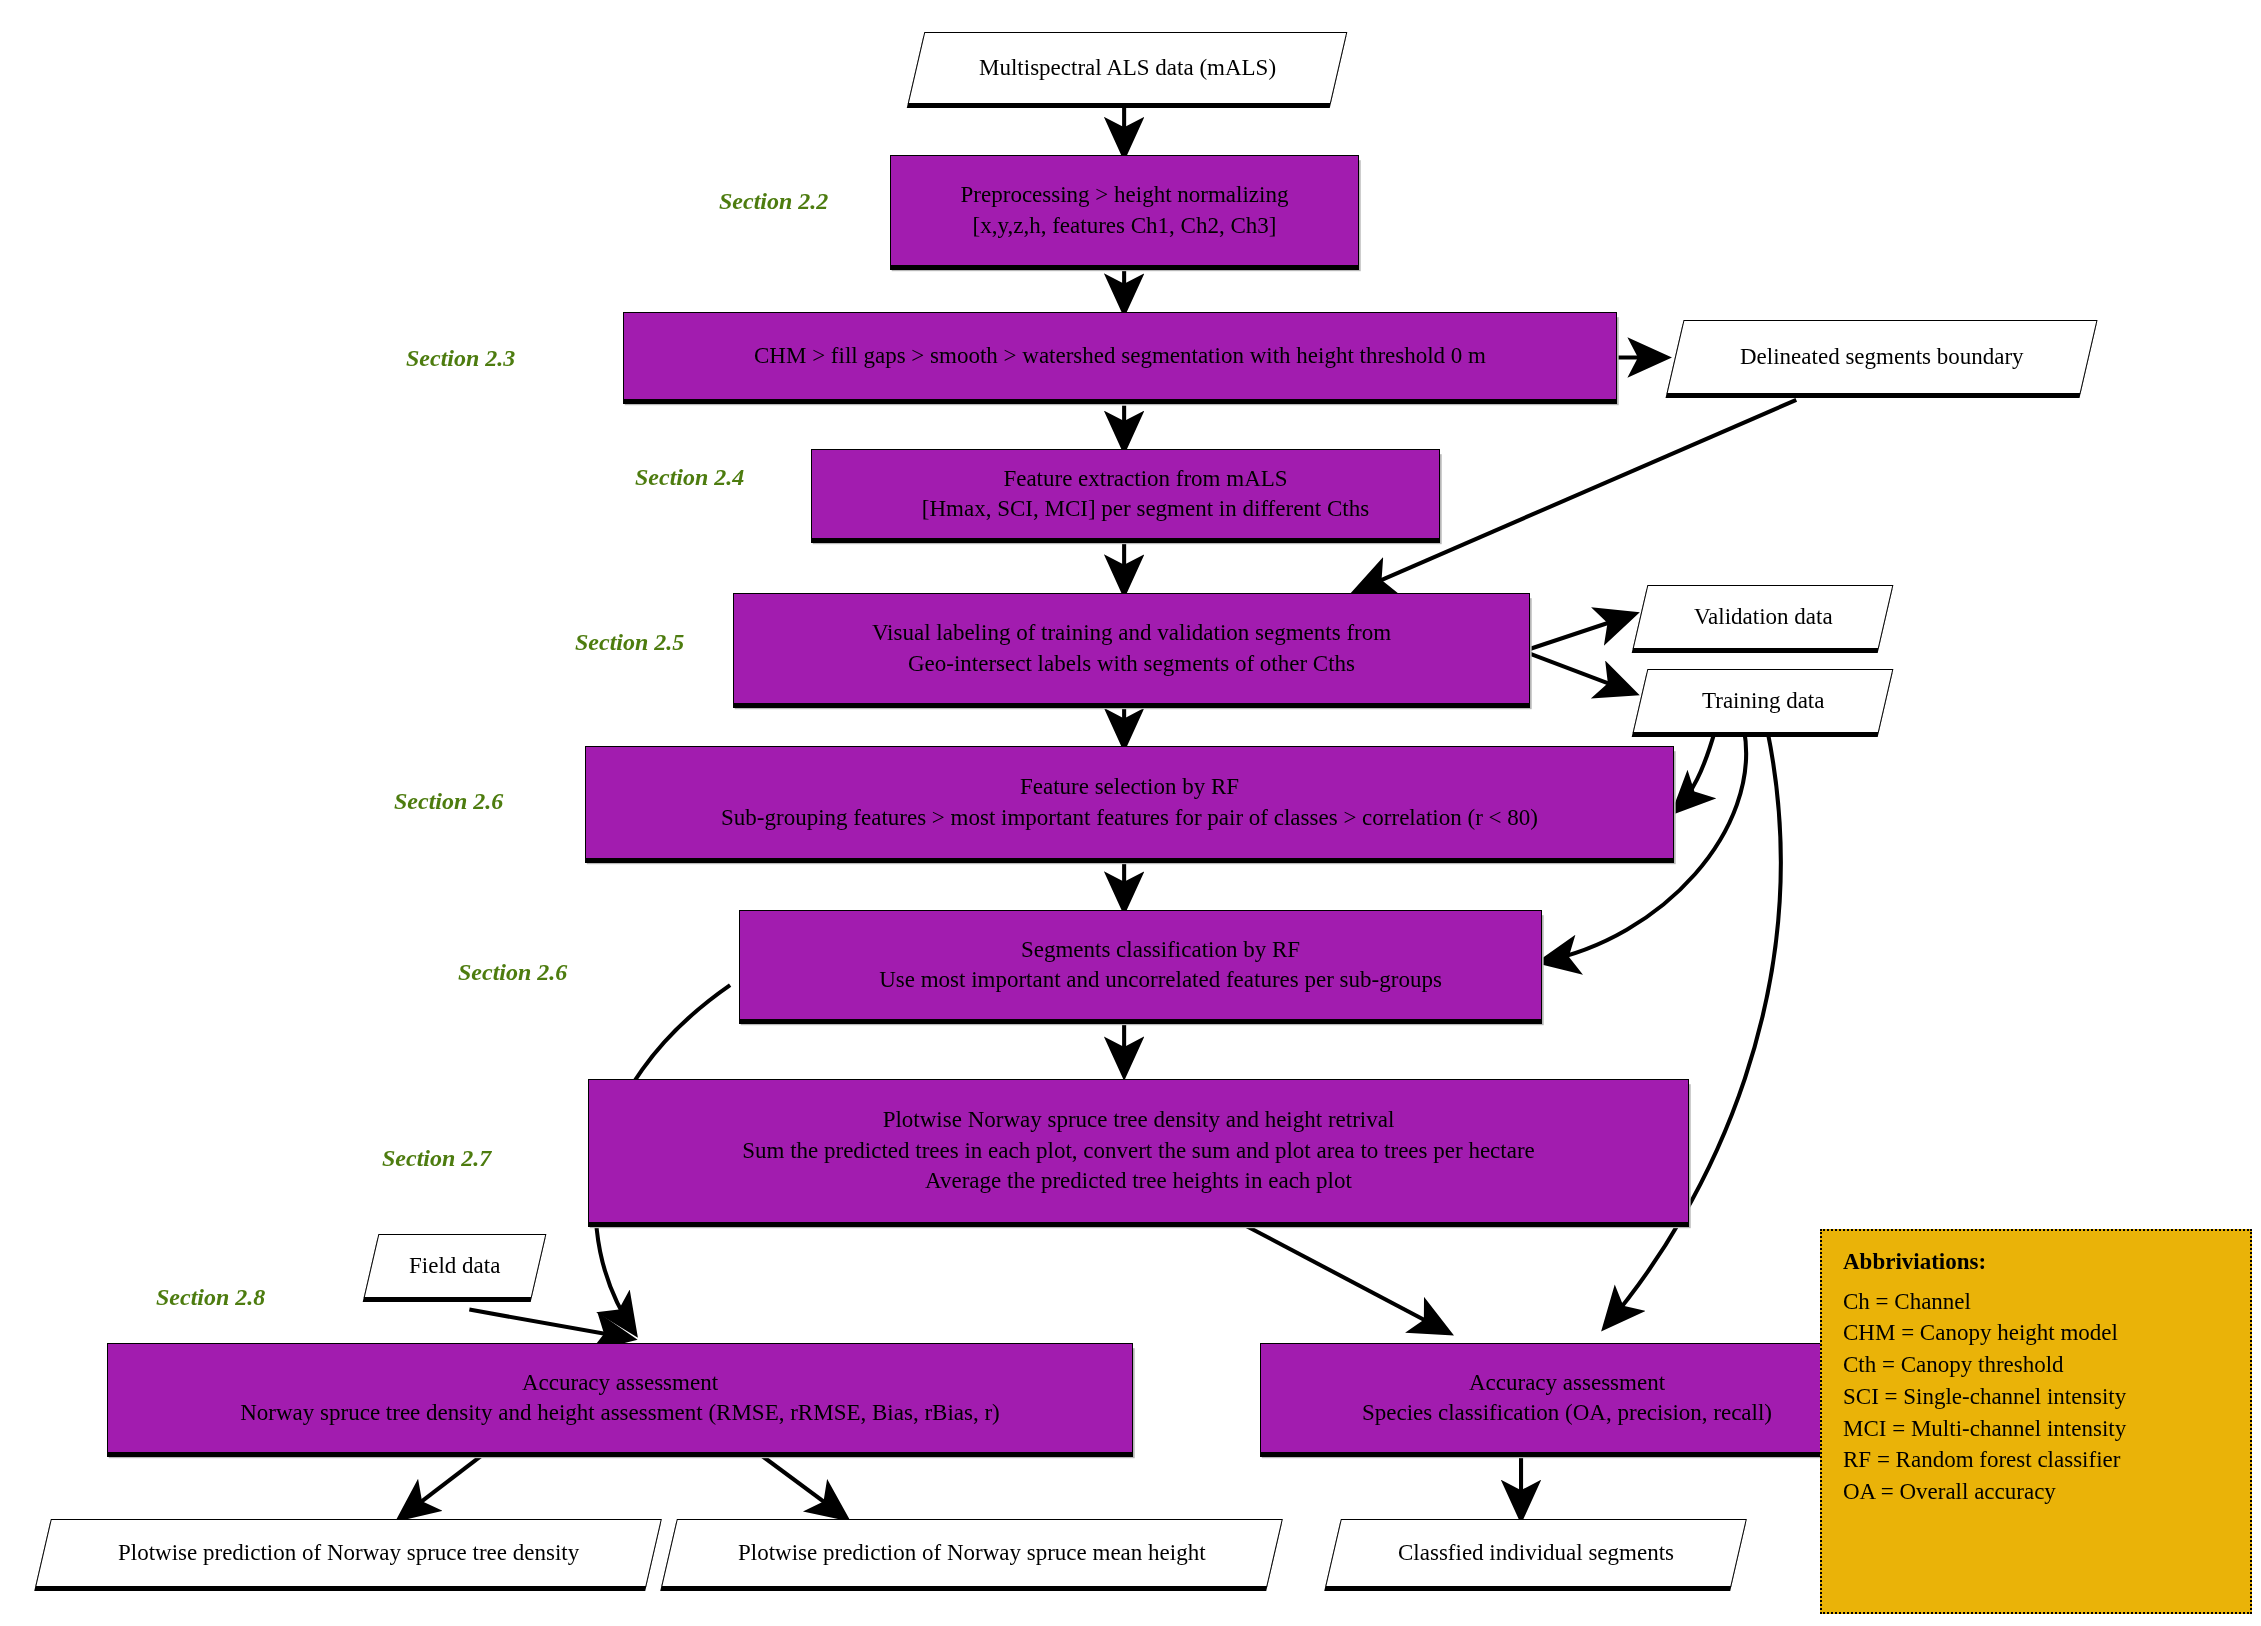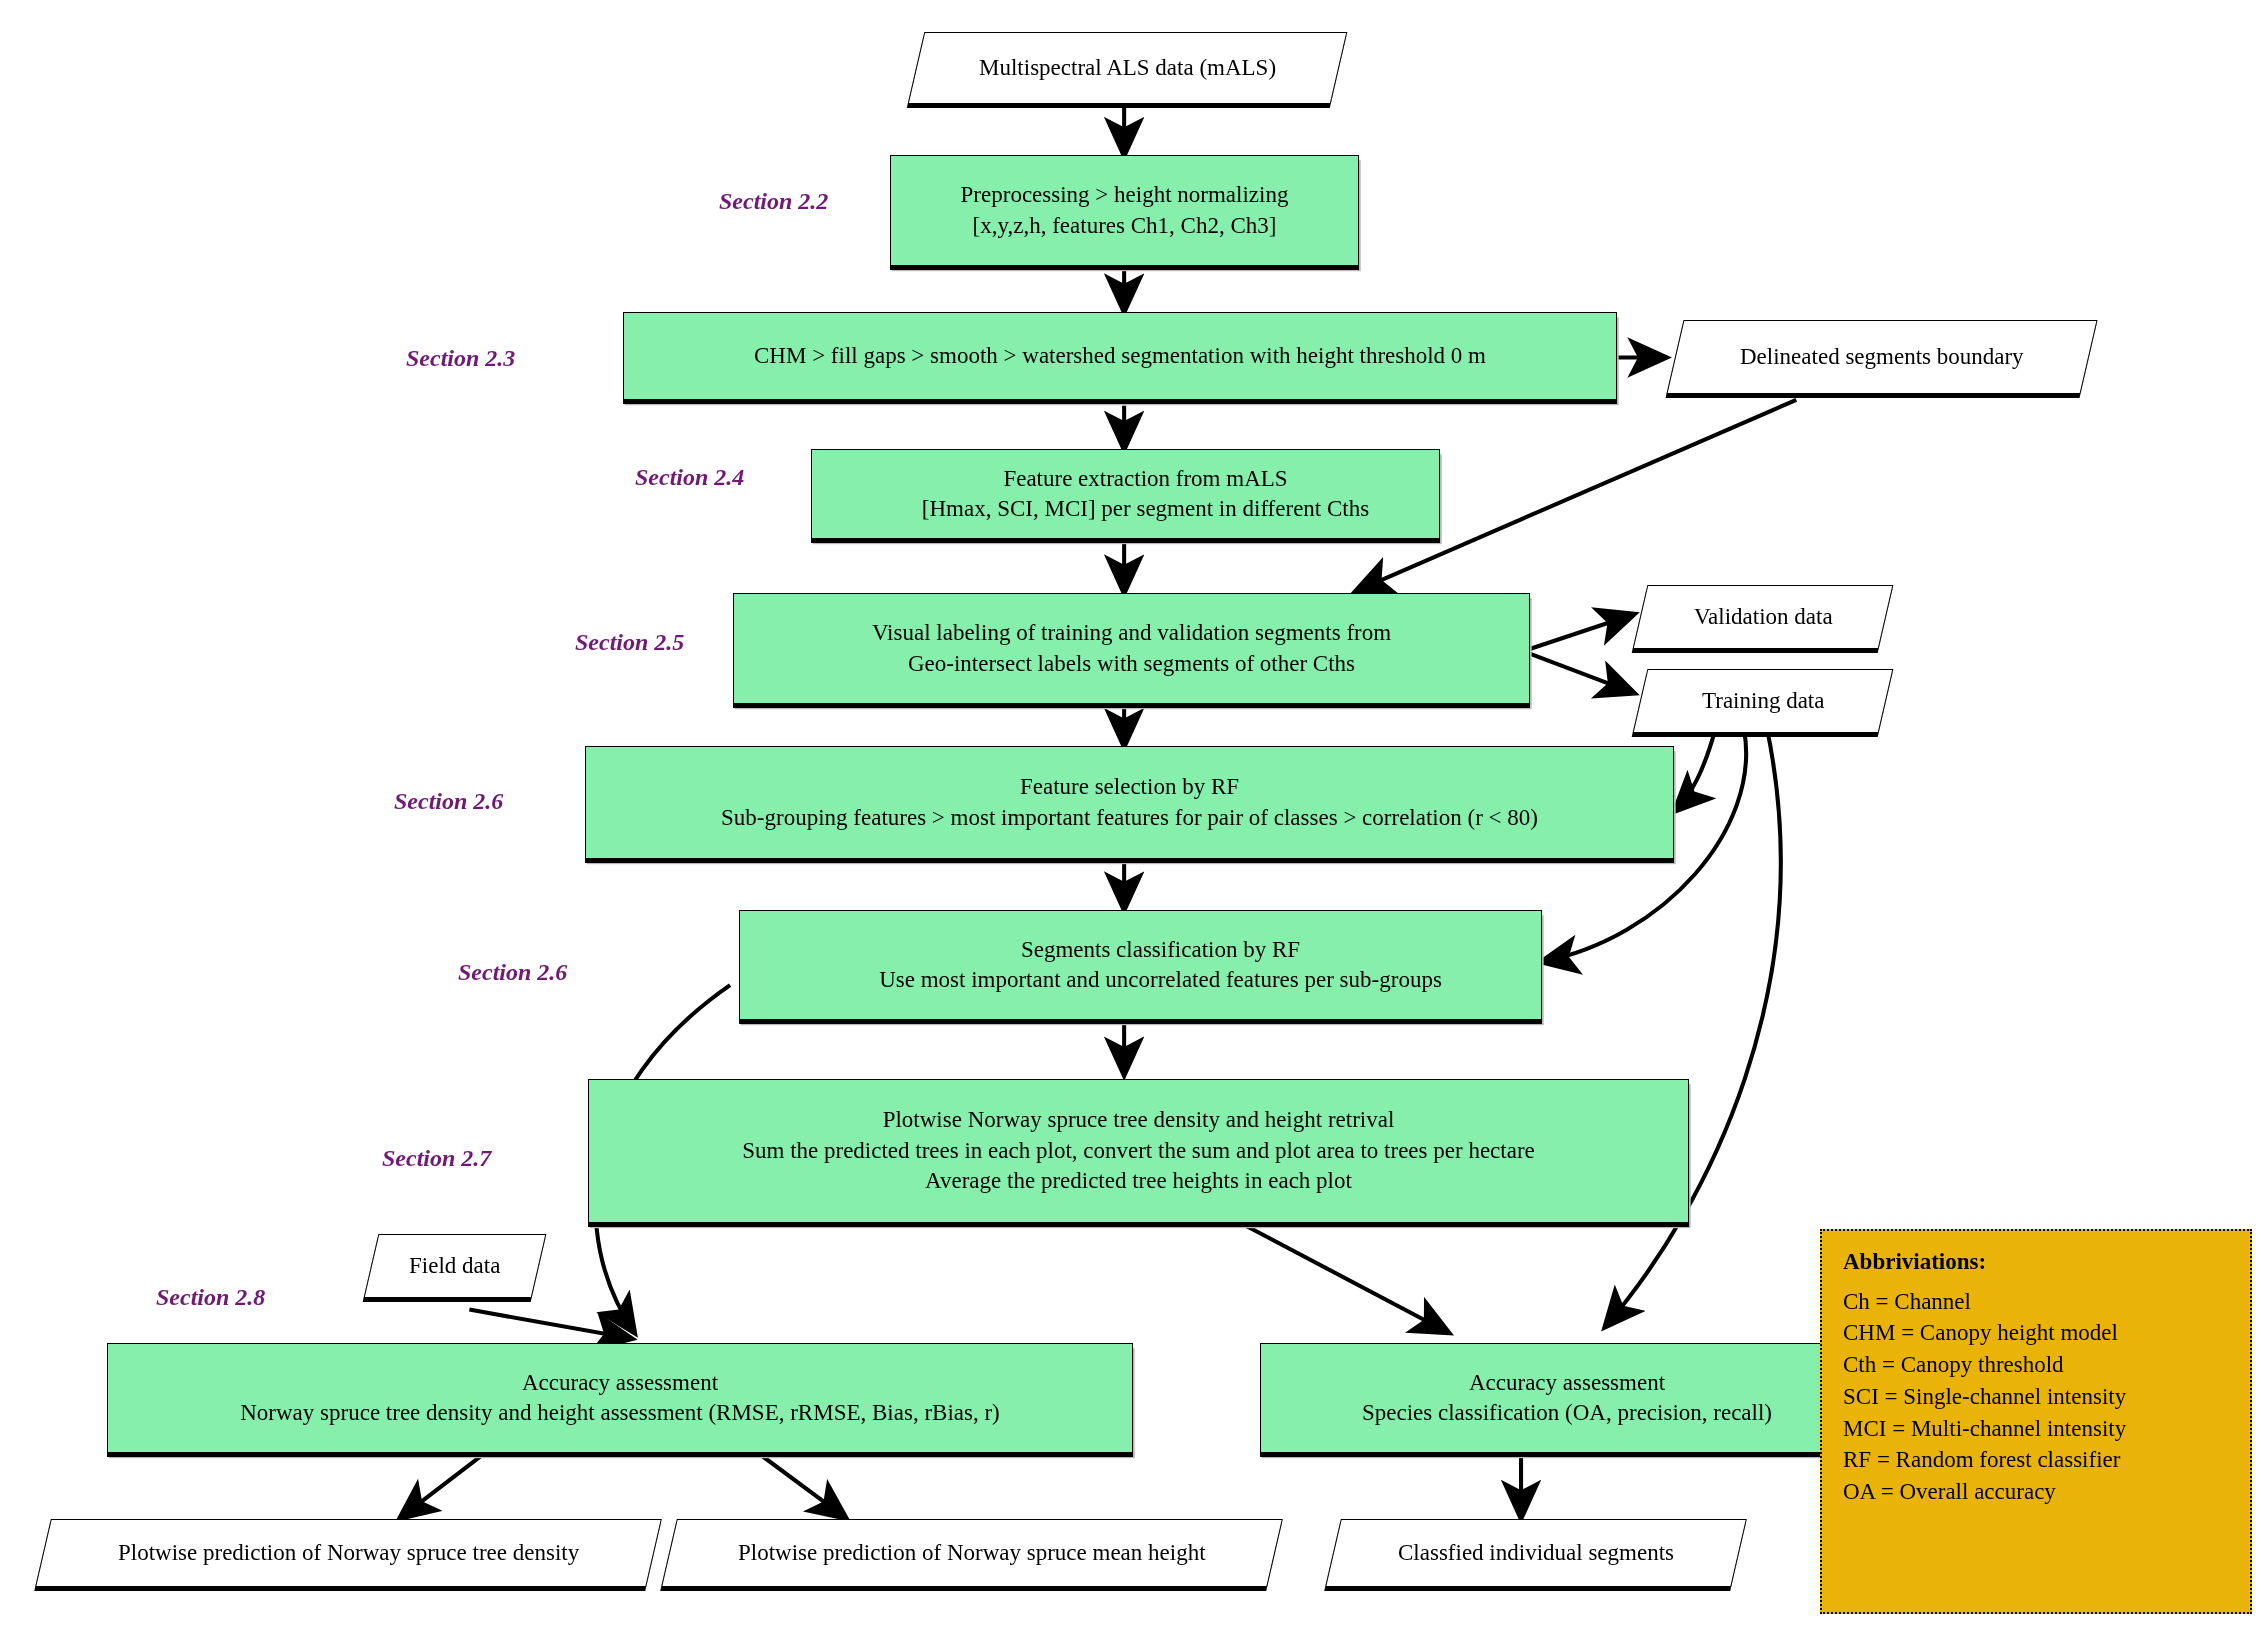--- a/index.html
+++ b/index.html
@@ -12,21 +12,21 @@
     overflow:hidden;
   }
   svg#wires {
     position:absolute; left:0; top:0;
     width:2261px; height:1626px;
     pointer-events:none;
   }
   .node {
     position:absolute;
     box-sizing:border-box;
-    background:#86efac;
+    background:#a21caf;
     border:1.7px solid #000000;
     display:flex;
     flex-direction:column;
     align-items:center;
     justify-content:center;
     text-align:center;
     color:#000000;
     font-size:23px;
     line-height:1.32;
     z-index:3;
@@ -49,21 +49,21 @@
     transform: skewX(-13deg);
     box-shadow: 0 4px 0 0 #000000;
     z-index:3;
   }
   .para > span { transform: skewX(13deg); display:block; }
   .seclabel {
     position:absolute;
     font-style:italic;
     font-weight:bold;
     font-size:24px;
-    color:#701a75;
+    color:#4d7c0f;
     white-space:nowrap;
     z-index:4;
   }
   .node .ln { display:block; white-space:nowrap; }
   .abbr {
     position:absolute;
     box-sizing:border-box;
     border:2.3px dotted #000000;
     background:#eab308;
     padding:15px 17.4px 15px 21px;

